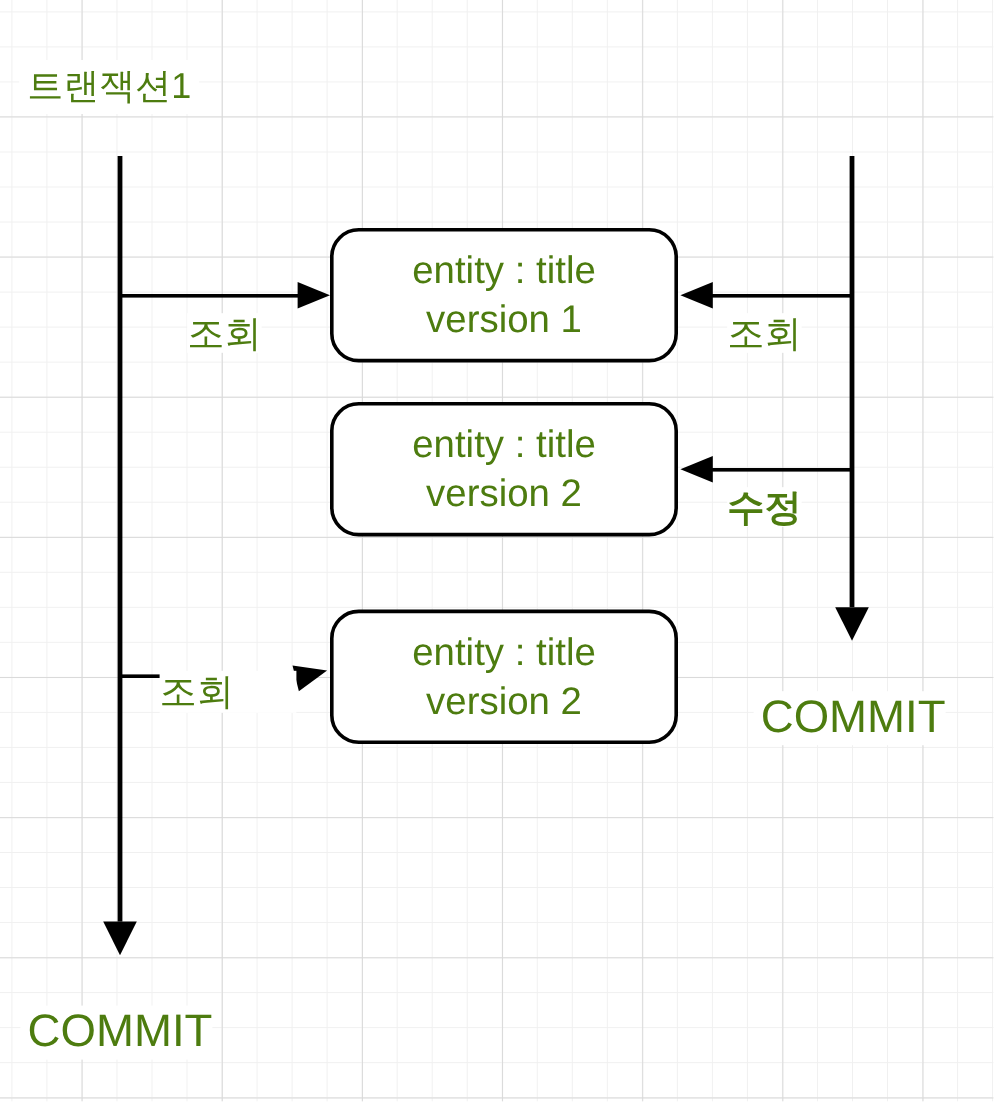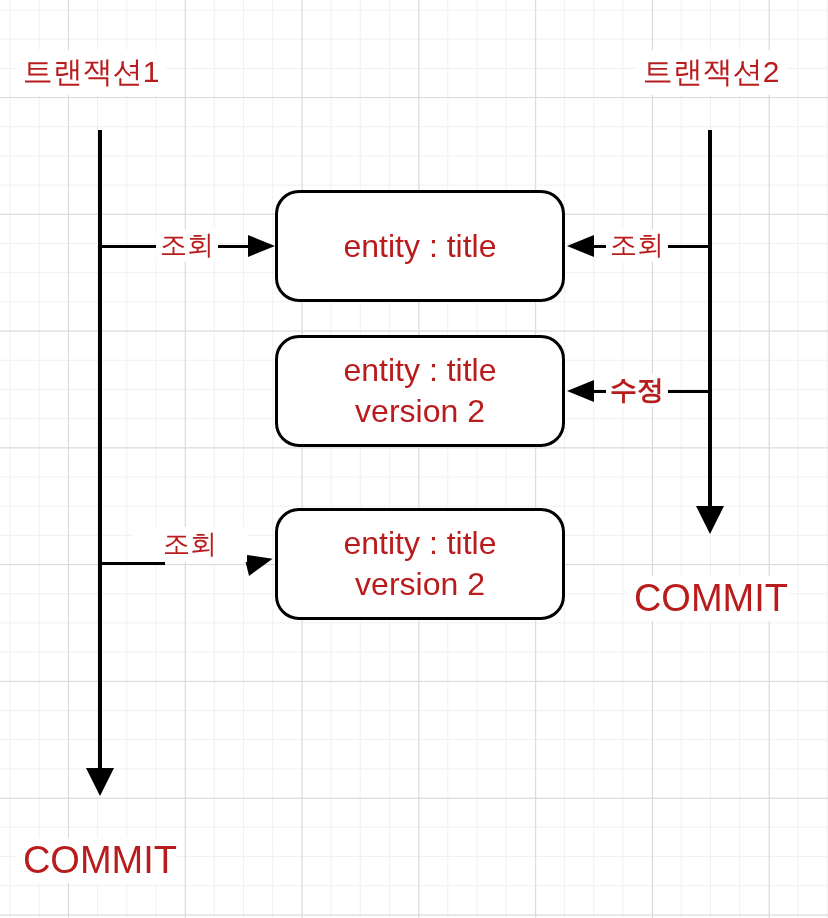--- a/index.html
+++ b/index.html
@@ -23,21 +23,21 @@
       116.8px 116.8px,
       116.8px 116.8px,
       29.2px 29.2px,
       29.2px 29.2px;
     background-position:
       68px 0,
       0 97px,
       9.5px 0,
       0 9.5px;
     font-family: "Liberation Sans", "DejaVu Sans", sans-serif;
-    color: #b91c1c;
+    color: #4d7c0f;
   }
 
   .lane-label {
     position: absolute;
     width: 150px;
     text-align: center;
     font-size: 30px;
     background: #ffffff;
     padding: 2px 0;
     white-space: nowrap;
@@ -80,25 +80,26 @@
   .arrowhead-left {
     position: absolute;
     width: 0; height: 0;
     border-top: 11px solid transparent;
     border-bottom: 11px solid transparent;
     border-right: 27px solid #000000;
   }
 
   .op-label {
     position: absolute;
-    text-align: center;
-    font-size: 27px;
+    text-align: left;
+    font-size: 31px;
     line-height: 33px;
     background: #ffffff;
     white-space: nowrap;
+    margin-top: 32px;
   }
 
   .entity-box {
     position: absolute;
     left: 275px;
     width: 290px;
     height: 112px;
     box-sizing: border-box;
     border: 3.5px solid #000000;
     border-radius: 24px;
@@ -114,21 +115,20 @@
 </head>
 <body>
 
 <div class="canvas">
 
   <div class="lane-label" style="left:16px; top:50px;">트랜잭션1</div>
   <div class="vline" style="left:98px; top:130px; height:638px;"></div>
   <div class="arrowhead-down" style="left:86px; top:768px;"></div>
   <div class="commit-label" style="left:17px; top:838px;">COMMIT</div>
 
-  <div class="lane-label" style="left:636px; top:50px;">트랜잭션2</div>
   <div class="vline" style="left:708px; top:130px; height:376px;"></div>
   <div class="arrowhead-down" style="left:696px; top:506px;"></div>
   <div class="commit-label" style="left:628px; top:576px;">COMMIT</div>
 
   <div class="hline" style="left:100px; top:244.5px; width:152px;"></div>
   <div class="arrowhead-right" style="left:248px; top:235px;"></div>
   <div class="op-label" style="left:156px; top:229px; width:62px;">조회</div>
 
   <div class="hline" style="left:592px; top:244.5px; width:118px;"></div>
   <div class="arrowhead-left" style="left:567px; top:235px;"></div>
@@ -139,20 +139,21 @@
   <div class="op-label" style="left:606px; top:374px; width:62px;font-weight:bold;">수정</div>
 
   <div class="hline" style="left:100px; top:561.5px; width:65px;"></div>
   <div class="arrowhead-right" style="left:246px; top:551px; transform:rotate(-14deg);"></div>
   <div class="op-label" style="left:133px; top:527px; width:114px; line-height:35px;">
     <div>조회</div>
   </div>
 
   <div class="entity-box" style="top:190px;">
     <div>entity : title</div>
+    <div>version 1</div>
   </div>
 
   <div class="entity-box" style="top:335px;">
     <div>entity : title</div>
     <div>version 2</div>
   </div>
 
   <div class="entity-box" style="top:508px;">
     <div>entity : title</div>
     <div>version 2</div>

